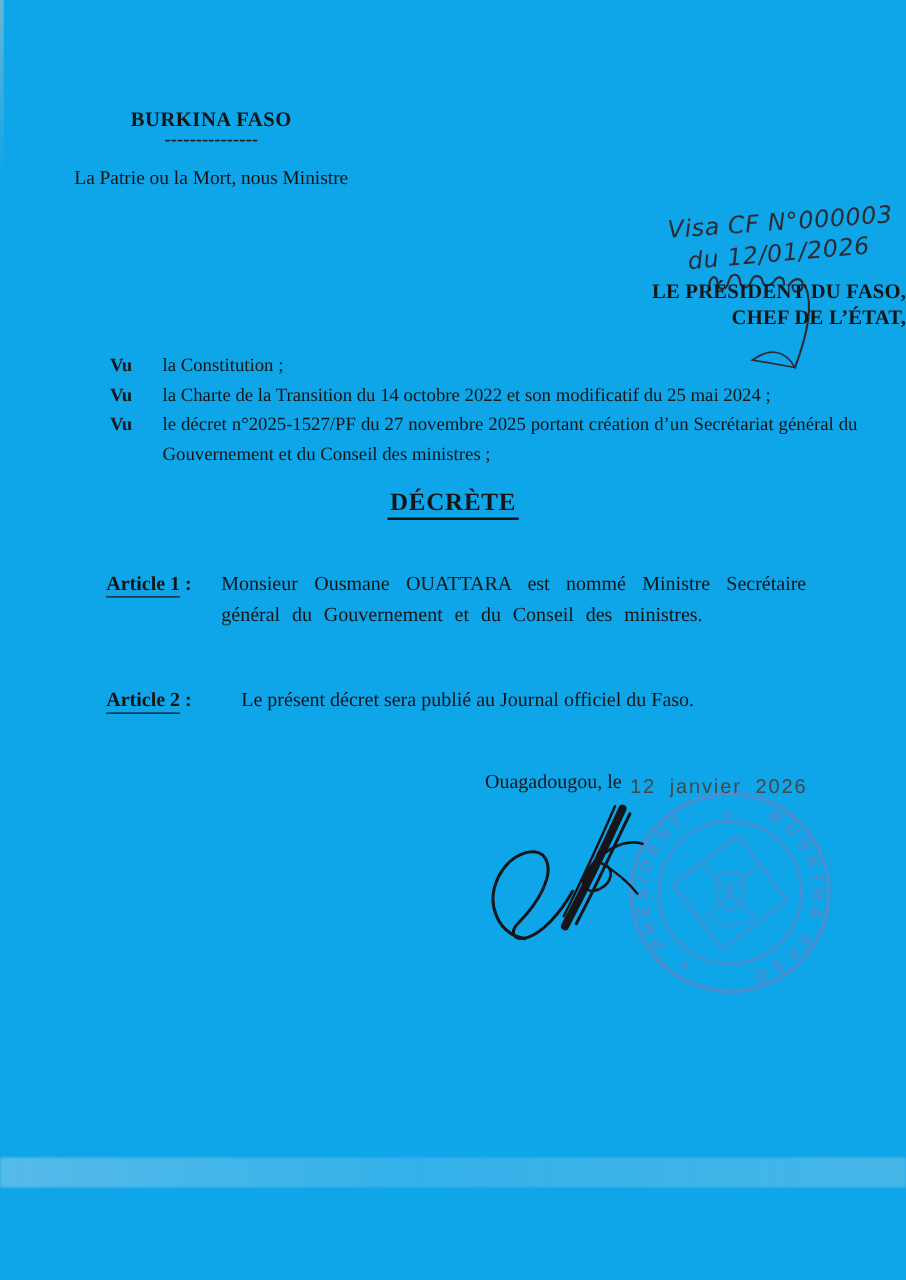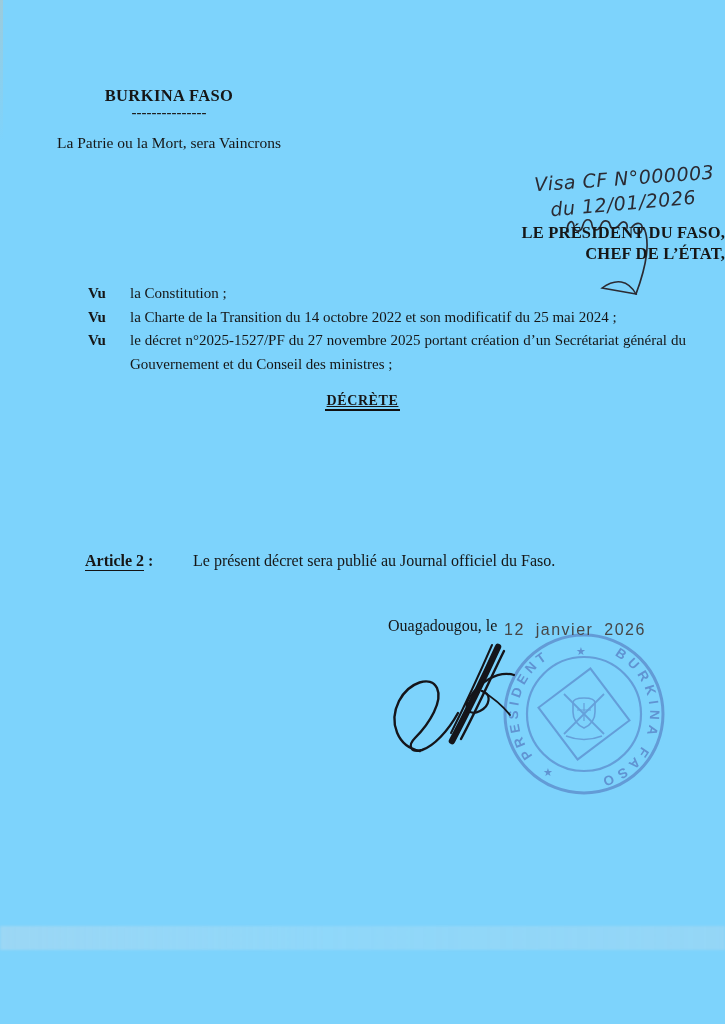--- a/index.html
+++ b/index.html
@@ -1,18 +1,18 @@
 <!DOCTYPE html>
 <html><head>
 <meta charset="utf-8">
 <style>
   html,body{margin:0;padding:0;background:#ffffff;}
   .page{
     position:relative; width:725px; height:1024px; overflow:hidden;
-    background:#7dd3fc;
+    background:#0ea5e9;
     font-family:"Liberation Serif","DejaVu Serif",serif;
     color:#161616;
   }
   
   .edge-line{position:absolute;left:0;top:0;width:3px;height:140px;
     background:linear-gradient(#b7c4c0, rgba(183,196,192,0));opacity:.55;}
   .smear{position:absolute;left:0;top:926px;width:725px;height:24px;
     background:linear-gradient(90deg, rgba(205,222,233,.38), rgba(228,237,243,.18) 45%, rgba(205,222,233,.30));
     filter:blur(1px);}
   
@@ -39,22 +39,22 @@
   
   .doc-title{position:absolute;left:0;top:222px;width:725px;text-align:right;
     font-weight:bold;font-size:16.5px;line-height:21px;letter-spacing:.2px;}
   
   .vu-list{position:absolute;left:88px;top:282px;width:610px;font-size:15px;line-height:23.6px;}
   .vu-row{display:flex;}
   .vu-label{width:42px;font-weight:bold;flex:none;}
   .vu-text{width:556px;text-align:justify;}
   
   .decrete{position:absolute;left:0;top:391px;width:725px;text-align:center;}
-  .decrete span{font-weight:bold;font-size:14px;letter-spacing:.6px;
-    border-bottom:2px solid #111;padding:0 2px 1px;text-decoration:underline;}
+  .decrete span{font-weight:bold;font-size:20px;letter-spacing:.6px;
+    border-bottom:2px solid #111;padding:0 2px 1px;}
   
   .article{position:absolute;left:85px;display:flex;font-size:16px;line-height:25px;}
   .art1{top:455px;}
   .art2{top:548px;gap:16px;}
   .art-labelbox{width:92px;flex:none;font-weight:bold;white-space:nowrap;}
   .art-label{border-bottom:1.8px solid #141414;padding-bottom:1px;}
   .art-text{width:468px;}
   .art1 .art-text{text-align:justify;word-spacing:5.5px;}
   
   .place{position:absolute;left:388px;top:617px;font-size:16px;z-index:2;}
@@ -73,21 +73,21 @@
 <body>
 
 <div class="page">
 
   <div class="edge-line"></div>
   <div class="smear"></div>
 
   <div class="hleft">
     <div class="country">BURKINA FASO</div>
     <div class="divider">---------------</div>
-    <div class="motto">La Patrie ou la Mort, sera Vaincrons</div>
+    <div class="motto">La Patrie ou la Mort, nous Ministre</div>
   </div>
 
 
   <div class="hand visa1">Visa CF N°000003</div>
   <div class="hand visa2">du 12/01/2026</div>
   <svg class="visa-svg" width="120" height="100" viewBox="0 0 120 100">
     <g fill="none" stroke="#2b2b33" stroke-width="1.7" stroke-linecap="round">
       <path d="M8,20 C6,10 13,6 14,14 C15,21 21,21 23,13 C25,6 31,6 32,13 C33,20 39,19 41,13 C43,7 49,8 50,13 C51,18 57,17 60,12 C63,8 68,10 67,16"></path>
       <path d="M72,15 C77,9 83,11 82,17 C81,23 74,23 74,17"></path>
       <path d="M84,16 C91,32 86,55 76,82"></path>
@@ -112,20 +112,24 @@
     <div class="vu-row">
       <div class="vu-label">Vu</div>
       <div class="vu-text">le décret n°2025-1527/PF du 27 novembre 2025 portant création d’un Secrétariat général du Gouvernement et du Conseil des ministres ;</div>
     </div>
   </div>
 
   <div class="decrete">
     <span>DÉCRÈTE</span>
   </div>
 
+  <div class="article art1">
+    <div class="art-labelbox"><span class="art-label">Article 1</span><span> :</span></div>
+    <div class="art-text">Monsieur Ousmane OUATTARA est nommé Ministre Secrétaire général du Gouvernement et du Conseil des ministres.</div>
+  </div>
 
   <div class="article art2">
     <div class="art-labelbox"><span class="art-label">Article 2</span><span> :</span></div>
     <div class="art-text">Le présent décret sera publié au Journal officiel du Faso.</div>
   </div>
 
   <div class="place">Ouagadougou, le</div>
   <div class="typed-date">12 janvier 2026</div>
 
   <svg class="stamp-svg" width="168" height="168" viewBox="0 0 168 168">

